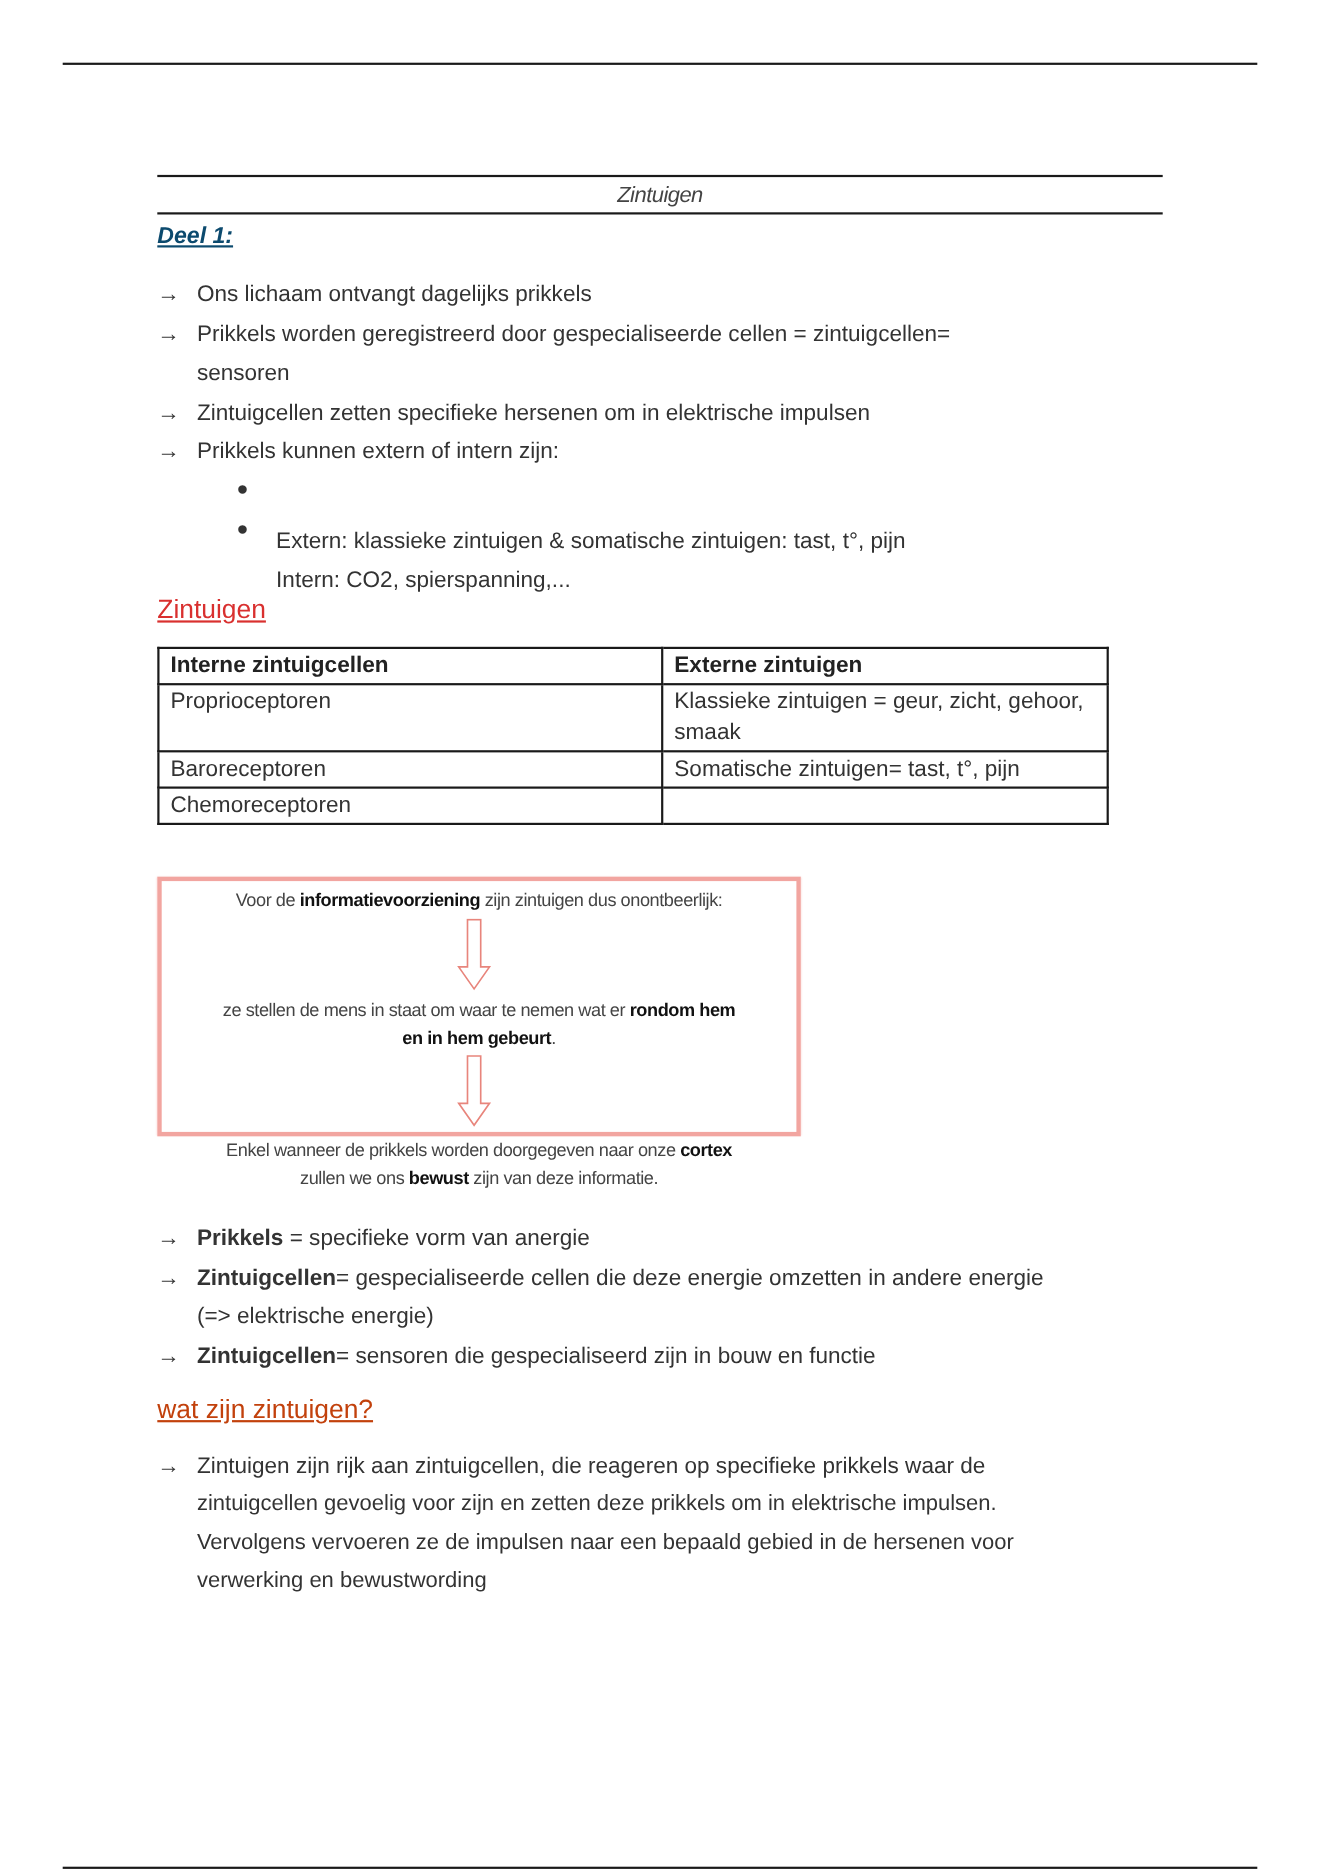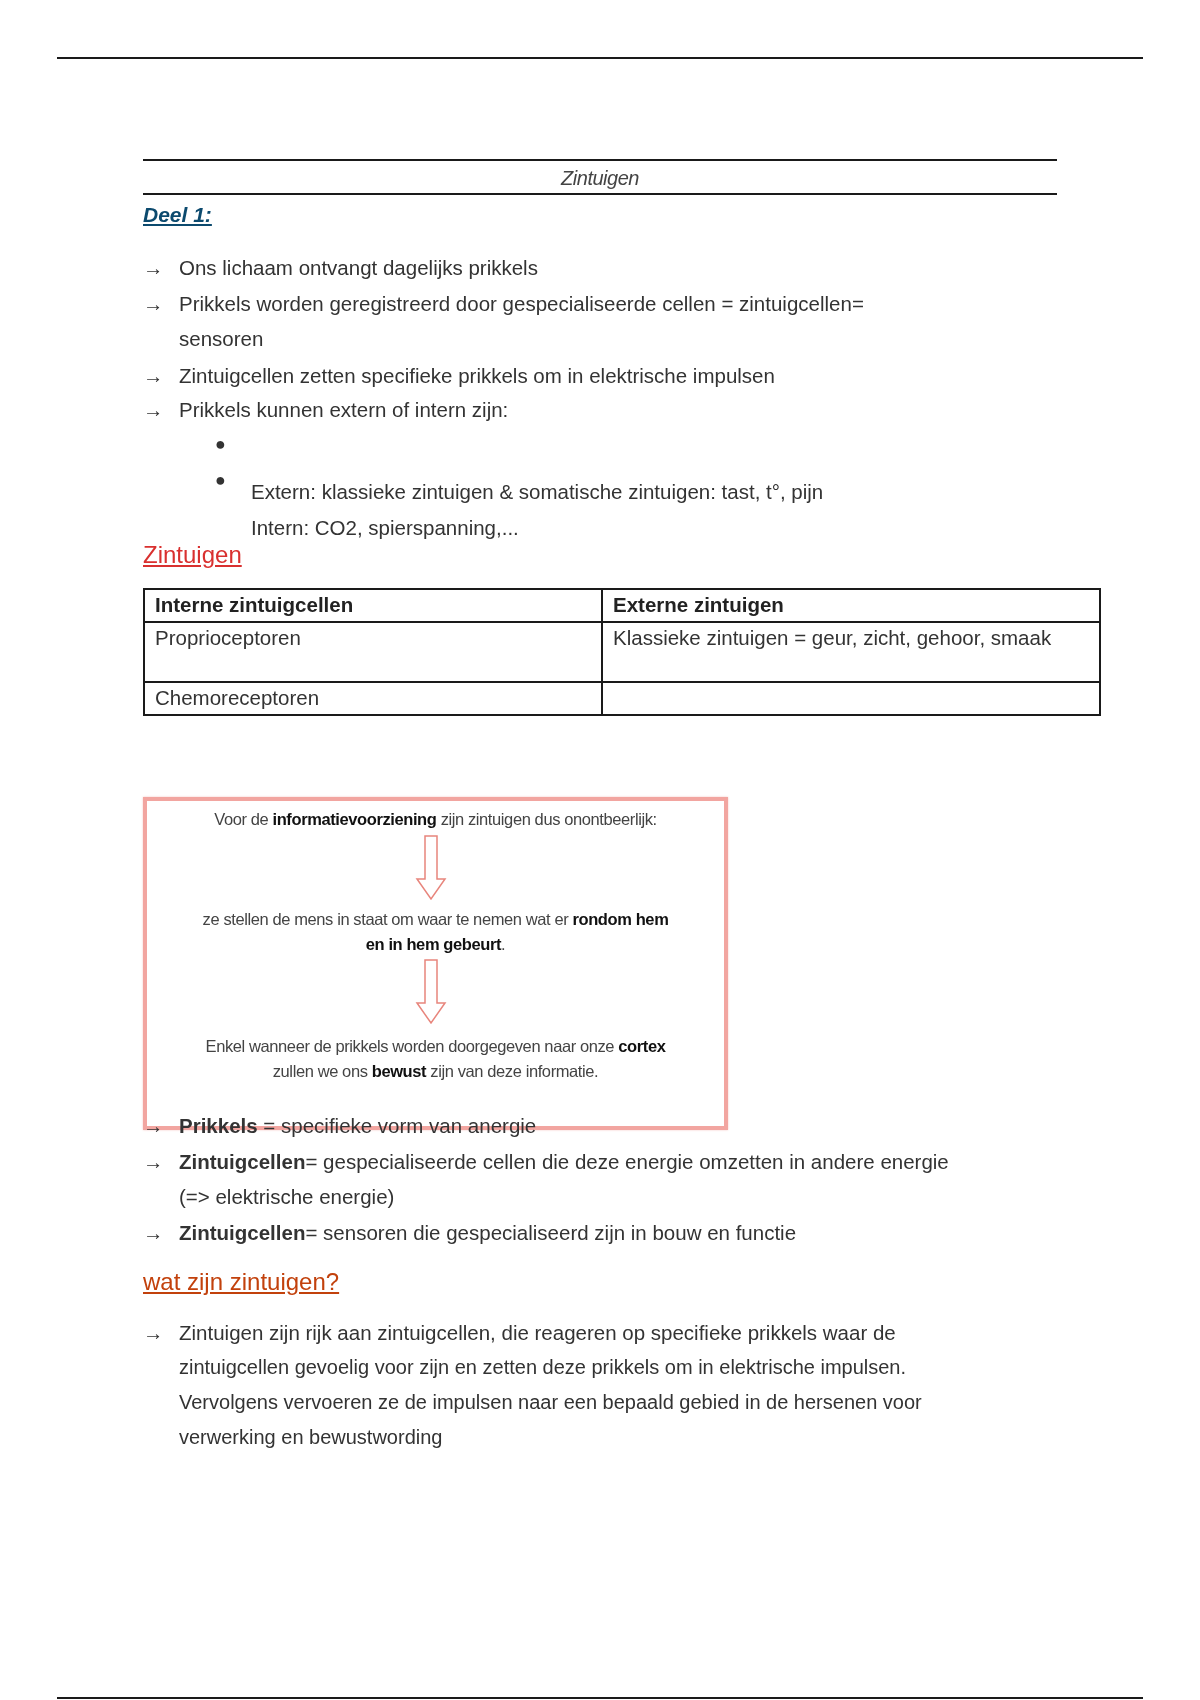--- a/index.html
+++ b/index.html
@@ -39,32 +39,32 @@
     .heading-red {
       position: absolute; top: 541px; left: 0; font-size: 24px;
       color: #d9302f; text-decoration: underline;
     }
     .heading-green {
       position: absolute; top: 1268px; left: 0; font-size: 24px;
       color: #c2410c; text-decoration: underline;
     }
 
     table.senses {
-      position: absolute; top: 588px; left: 0; width: 958px;
+      position: absolute; top: 588px; left: 0; width: 865px;
       border-collapse: collapse; font-size: 20.5px; color: #333;
     }
     table.senses td, table.senses th {
       border: 2px solid #1a1a1a; text-align: left; vertical-align: top;
       padding: 1px 10px 2px 10px; line-height: 28px; font-weight: normal;
     }
     table.senses th { font-weight: bold; color: #222; }
     table.senses td.col1, table.senses th.col1 { width: 436px; }
 
     .infobox {
-      position: absolute; top: 797px; left: 0; width: 585px; height: 333px;
+      position: absolute; top: 797px; left: 0; width: 585px; height: 236px;
       border: 4px solid #f2a5a0; box-sizing: border-box; background: #fff;
       box-shadow: 0 0 2px #f6c8c4;
     }
     .infobox p { margin: 0; position: absolute; left: 0; right: 0; text-align: center;
       font-size: 16.5px; color: #444; letter-spacing: -0.4px; line-height: 25px; }
     .infobox b { color: #111; }
     .down-arrow { position: absolute; left: 268px; width: 32px; height: 66px; }
 
     .p-line { position: absolute; left: 36px; font-size: 20px; color: #333; white-space: nowrap; }
   </style>
@@ -87,21 +87,21 @@
   </div>
   <div class="line" style="top:292px">
     <span class="arrow">→</span>
     <span class="txt">Prikkels worden geregistreerd door gespecialiseerde cellen = zintuigcellen=</span>
   </div>
   <div class="line" style="top:327px">
     <span class="txt">sensoren</span>
   </div>
   <div class="line" style="top:364px">
     <span class="arrow">→</span>
-    <span class="txt">Zintuigcellen zetten specifieke prikkels om in elektrische impulsen</span>
+    <span class="txt">Zintuigcellen zetten specifieke hersenen om in elektrische impulsen</span>
   </div>
   <div class="line" style="top:398px">
     <span class="arrow">→</span>
     <span class="txt">Prikkels kunnen extern of intern zijn:</span>
   </div>
 
   <div class="bullet-line" style="top:434px">
     <span class="dot">●</span>
     <span class="txt">Extern: klassieke zintuigen &amp; somatische zintuigen: tast, t°, pijn</span>
   </div>
@@ -114,20 +114,24 @@
 
   <table class="senses">
     <tbody>
         <tr>
       <th class="col1">Interne zintuigcellen</th>
       <th>Externe zintuigen</th>
     </tr>
     <tr style="height:60px">
       <td class="col1">Proprioceptoren</td>
       <td>Klassieke zintuigen = geur, zicht, gehoor, smaak</td>
+    </tr>
+    <tr>
+      <td class="col1">Baroreceptoren</td>
+      <td>Somatische zintuigen= tast, t°, pijn</td>
     </tr>
     <tr>
       <td class="col1">Chemoreceptoren</td>
       <td></td>
     </tr>
   </tbody>
     </table>
 
   <div class="infobox">
     <p style="top:6px">

